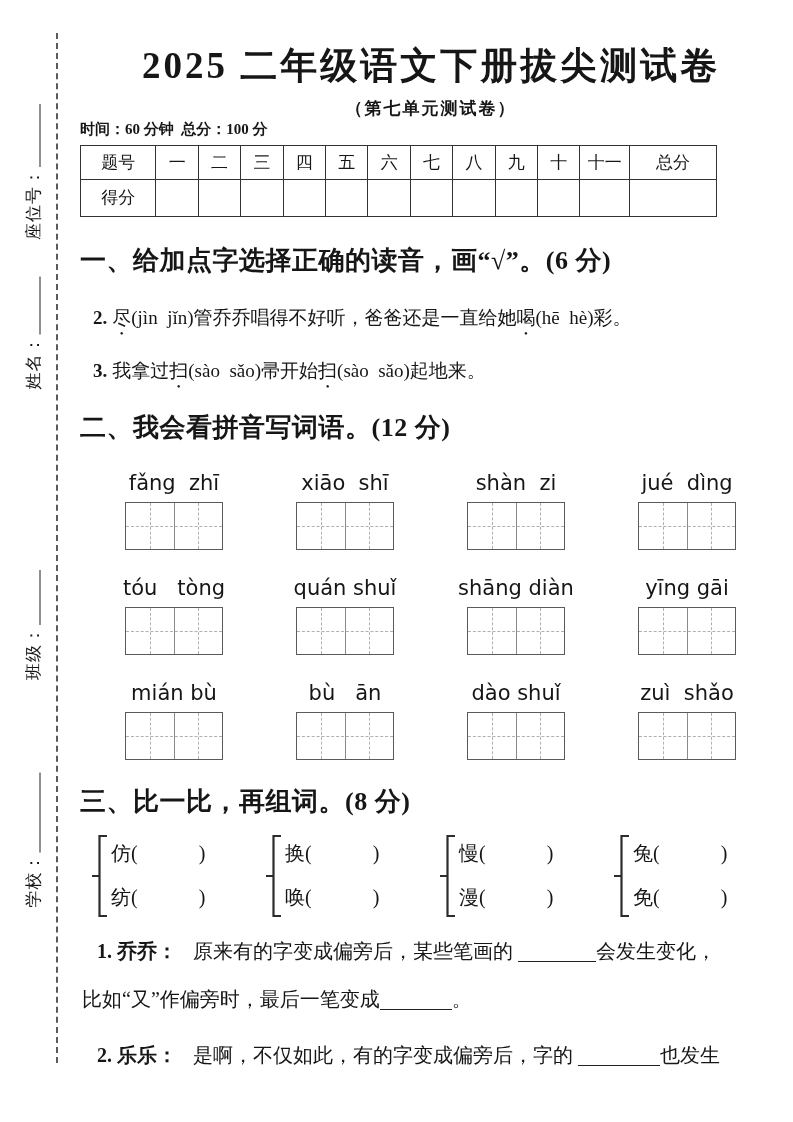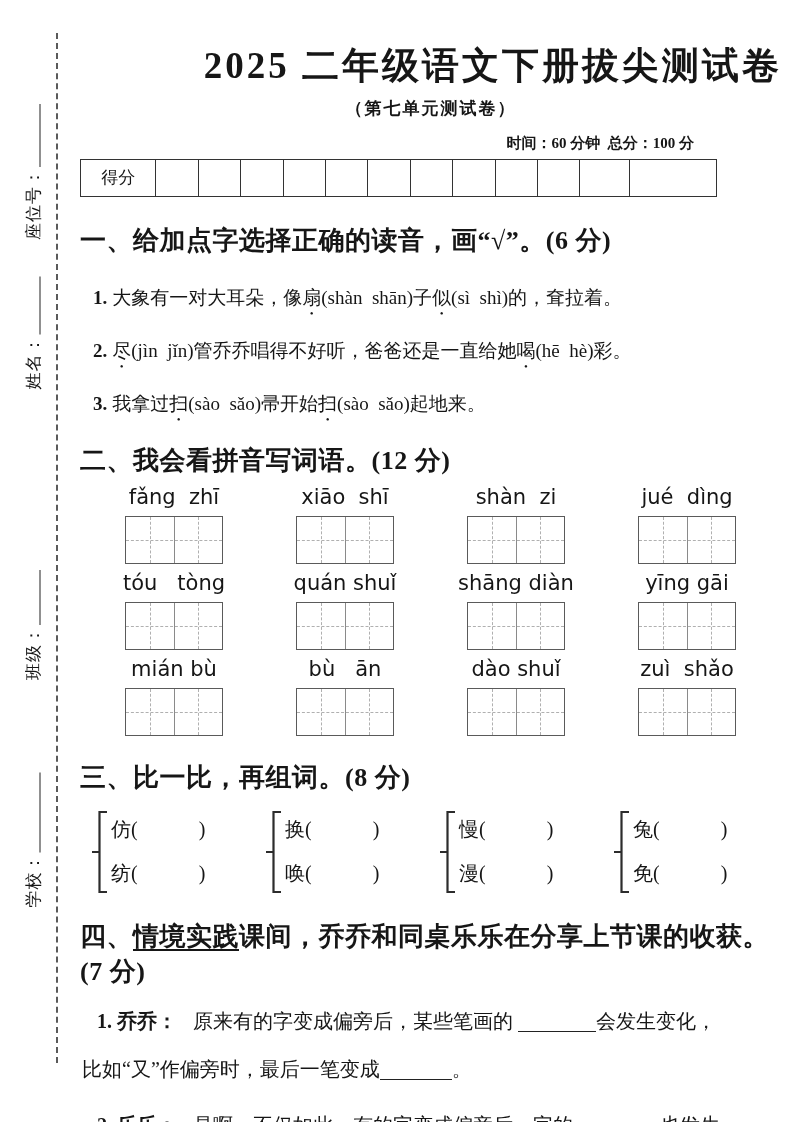--- a/index.html
+++ b/index.html
@@ -9,23 +9,23 @@
   
   .divider{position:absolute;left:56px;top:33px;height:1030px;border-left:2px dashed #5a5a5a;}
   .side-item{position:absolute;left:33px;transform:translate(-50%,-50%) rotate(-90deg);
              white-space:nowrap;font-size:17px;letter-spacing:1px;}
   .side-blank{display:inline-block;border-bottom:1.6px solid #222;height:2px;vertical-align:-2px;margin-left:1px;}
   .sb1{width:63px}.sb2{width:58px}.sb3{width:55px}.sb4{width:80px}
   .si1{top:172px}.si2{top:333px}.si3{top:625px}.si4{top:840px}
 
   
   .main{position:absolute;left:80px;top:0;width:702px;}
-  .title{margin:46px 0 0;text-align:right;font-size:37px;font-weight:bold;letter-spacing:3px;line-height:1.1;}
+  .title{margin:46px 0 0;text-align:center;font-size:37px;font-weight:bold;letter-spacing:3px;line-height:1.1;}
   .subtitle{margin:10px 0 0;text-align:center;font-size:17px;font-weight:bold;letter-spacing:2px;}
-  .meta{margin-top:14px;width:634px;box-sizing:border-box;padding-right:20px;text-align:right;
+  .meta{width:634px;box-sizing:border-box;padding-right:20px;text-align:left;
         font-size:15px;font-weight:bold;white-space:pre;}
 
   
   .score-table{margin-top:6px;width:637px;border-collapse:collapse;table-layout:fixed;
                font-size:17px;text-align:center;}
   .score-table td{border:1.5px solid #333;padding:0;}
   .score-table .st-head td{height:33px;}
   .score-table .st-score td{height:36px;}
   .c-first{width:73px}.c-q{width:41px}.c-q11{width:48px}.c-total{width:84px}
 
@@ -35,21 +35,21 @@
   .u{text-decoration:underline;text-underline-offset:4px;}
 
   
   .q1{white-space:pre;font-size:19px;margin-top:27px;padding-left:13px;}
   .q1 .qnum{font-weight:bold;margin-right:5px;}
   .dot{position:relative;}
   .dot::after{content:"•";position:absolute;left:50%;bottom:-11px;transform:translateX(-50%);
               font-size:11px;line-height:1;}
 
   
-  .s2-row{display:flex;padding-left:34px;margin-top:7px;align-items:flex-end;}
+  .s2-row{display:flex;padding-left:34px;margin-top:26px;align-items:flex-end;}
   .word-col{width:120px;margin-right:51px;text-align:center;flex:none;}
   .pinyin{font-family:"DejaVu Sans","Liberation Sans",sans-serif;font-size:21px;
           white-space:pre;margin-bottom:7px;}
   .wgrid{position:relative;width:96px;height:46px;border:1.5px solid #5a5a5a;margin:0 auto;}
   .wgrid i{position:absolute;display:block;}
   .wgrid .vs{left:50%;top:0;bottom:0;border-left:1px solid #8a8a8a;}
   .wgrid .vd1{left:25%;top:0;bottom:0;border-left:1px dashed #b0b0b0;}
   .wgrid .vd2{left:75%;top:0;bottom:0;border-left:1px dashed #b0b0b0;}
   .wgrid .hd{top:50%;left:0;right:0;border-top:1px dashed #b0b0b0;}
 
@@ -104,20 +104,35 @@
         <col class="c-q">
           <col class="c-q">
           <col class="c-q">
           <col class="c-q">
           <col class="c-q">
         <col class="c-q">
           <col class="c-q c-q11">
           <col class="c-total">
       </colgroup>
       <tbody>
+          <tr class="st-head">
+        <td>题号</td>
+        <td>一</td>
+        <td>二</td>
+        <td>三</td>
+        <td>四</td>
+        <td>五</td>
+        <td>六</td>
+        <td>七</td>
+        <td>八</td>
+        <td>九</td>
+        <td>十</td>
+        <td>十一</td>
+        <td>总分</td>
+      </tr>
       <tr class="st-score">
         <td>得分</td>
         <td></td>
             <td></td>
         <td></td>
             <td></td>
         <td></td>
             <td></td>
         <td></td>
             <td></td>
@@ -125,21 +140,20 @@
             <td></td>
         <td></td>
             <td></td>
       </tr>
     </tbody>
       </table>
 
     <section>
       <h3 class="sec-h h1x">一、给加点字选择正确的读音，画“√”。(6 分)</h3>
       <div id="s1-items">
-          <div class="q1"><span class="qnum">1.</span><span>大象有一对大耳朵，像</span><span class="dot">扇</span><span>(shàn  shān)子</span><span class="dot">似</span><span>(sì  shì)的，耷拉着。</span></div>
           <div class="q1"><span class="qnum">2.</span><span class="dot">尽</span><span>(jìn  jǐn)管乔乔唱得不好听，爸爸还是一直给她</span><span class="dot">喝</span><span>(hē  hè)彩。</span></div>
           <div class="q1"><span class="qnum">3.</span><span>我拿过</span><span class="dot">扫</span><span>(sào  sǎo)帚开始</span><span class="dot">扫</span><span>(sào  sǎo)起地来。</span></div>
         </div>
     </section>
 
     <section>
       <h3 class="sec-h h2x">二、我会看拼音写词语。(12 分)</h3>
       <div id="s2-rows">
           <div class="s2-row">
             <div class="word-col">
@@ -294,21 +308,20 @@
             </svg>
             <div class="pair-col">
               <div><span>兔</span><span class="paren">(</span><span class="pgap"></span><span class="paren">)</span></div>
               <div><span>免</span><span class="paren">(</span><span class="pgap"></span><span class="paren">)</span></div>
             </div>
           </div>
         </div>
     </section>
 
     <section>
-      <h3 class="sec-h h4x" id="s4-heading"><span>四、</span><span class="u">情境实践</span><span>课间，乔乔和同桌乐乐在分享上节课的收获。(7 分)</span></h3>
       <div id="s4-items">
           <div class="q4"><span class="speaker">1. 乔乔：</span><span>原来有的字变成偏旁后，某些笔画的 </span><span class="blank" style="width: 78px;"></span><span>会发生变化，</span><br><span>比如“又”作偏旁时，最后一笔变成</span><span class="blank" style="width: 72px;"></span><span>。</span></div>
           <div class="q4"><span class="speaker">2. 乐乐：</span><span>是啊，不仅如此，有的字变成偏旁后，字的 </span><span class="blank" style="width: 82px;"></span><span>也发生</span><br></div>
         </div>
     </section>
 
   </div>
 </div>
 
 </body></html>

